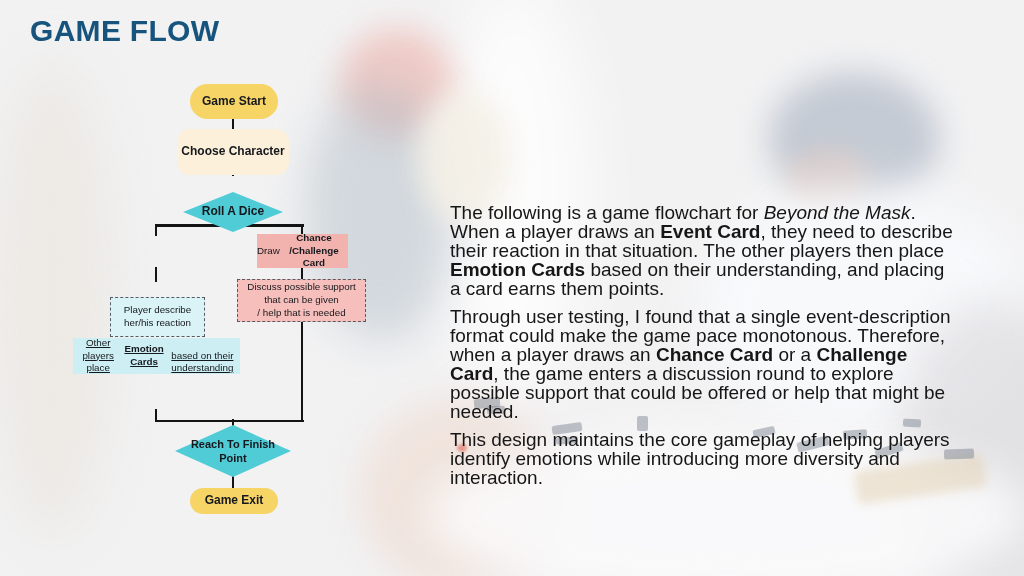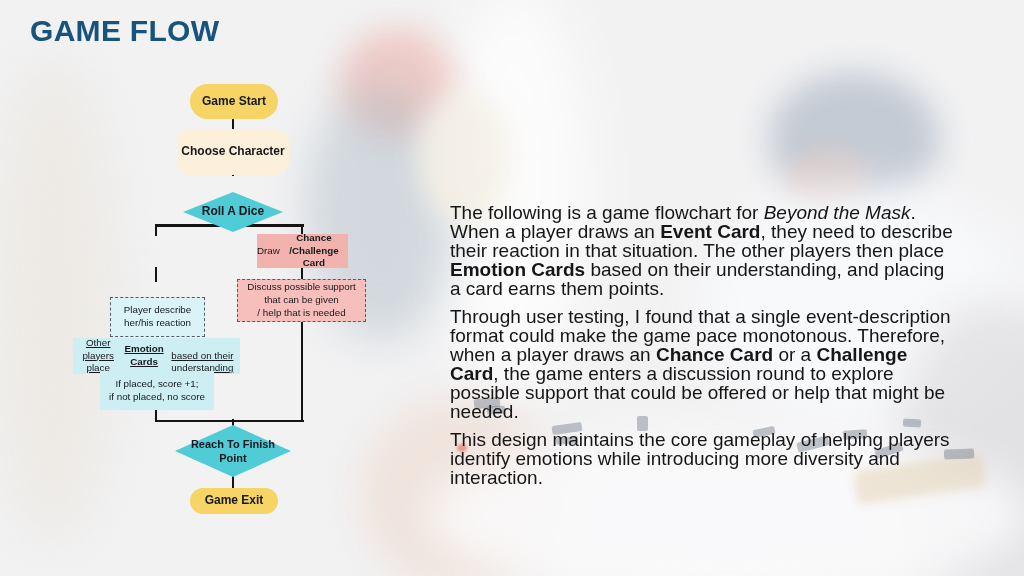--- a/index.html
+++ b/index.html
@@ -114,22 +114,20 @@
     <div class="node blue-dashed" style="left:110px;top:280px;width:93px;height:38px;margin-top:17px;"><span>Player describe
 her/his reaction</span></div>
 
     <div class="node pink-dashed" style="left:237px;top:279px;width:127px;height:41px;"><span>Discuss possible support
 that can be given
 / help that is needed</span></div>
 
     <div class="node blue" style="left:73px;top:338px;width:167px;height:36px;text-decoration:underline;"><span>Other players place </span><span class="b">Emotion Cards</span><span>
 based on their understanding</span></div>
 
-    <div class="node blue" style="left:100px;top:372px;width:114px;height:38px;"><span>If placed, score +1;
-if not placed, no score</span></div>
 
     <div class="node diamond" style="left:175px;top:425px;width:116px;height:52px;font-size:11px;">
       <i class="dshape"></i>
       <span class="dlabel"><span class="b">Reach To Finish
 Point</span></span>
     </div>
 
     <div class="node pill" style="left:190px;top:488px;width:88px;height:26px;"><span class="b">Game Exit</span></div>
   </div>
 

